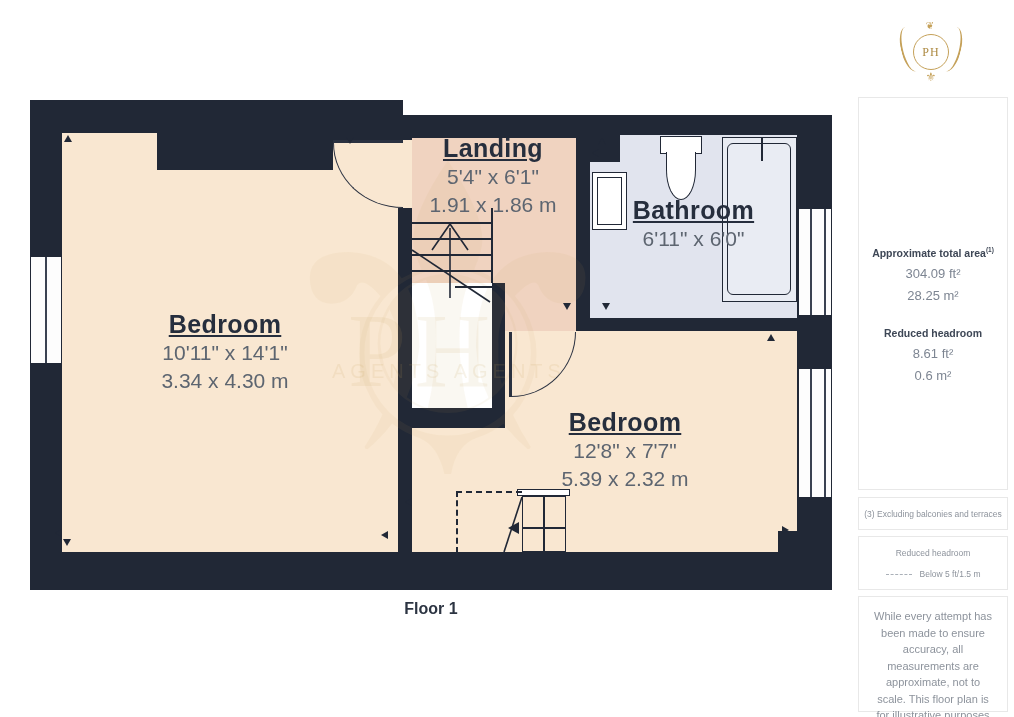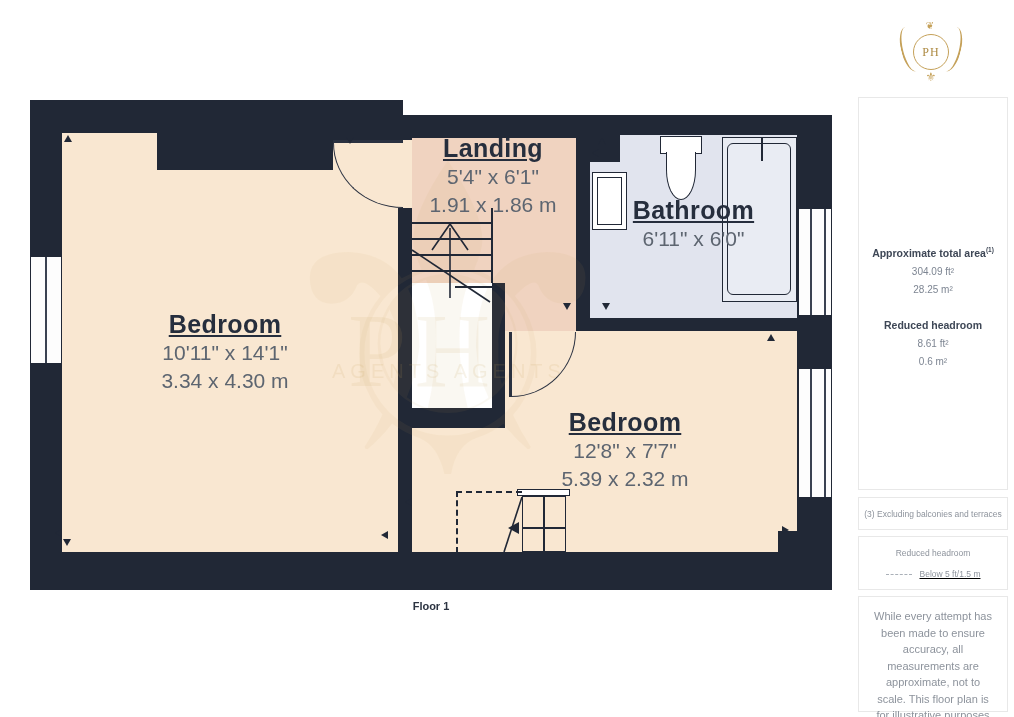--- a/index.html
+++ b/index.html
@@ -21,21 +21,21 @@
   .stage{position:relative;width:1014px;height:717px;background:#fff;}
   .abs{position:absolute;}
   .wall{background:var(--wall);}
   .fill-bed{background:var(--bed);}
   .fill-landing{background:var(--landing);}
   .fill-bath{background:var(--bath);}
   .room-label{position:absolute;text-align:center;z-index:6;}
   .room-name{font-size:25px;font-weight:700;color:var(--name);letter-spacing:.4px;text-decoration:underline;}
   .room-dim{font-size:21px;color:var(--dim);line-height:1.32;}
   .floor-label{position:absolute;left:398px;top:600px;width:66px;text-align:center;
-               font-size:11px;font-weight:700;color:#2c3442;z-index:6;}
+               font-size:16px;font-weight:700;color:#2c3442;z-index:6;}
   
   .wm{position:absolute;color:var(--gold);z-index:3;pointer-events:none;}
   .wm-fleur{left:255px;top:110px;font-size:430px;line-height:1;opacity:.07;}
   .wm-ph{left:348px;top:290px;font-family:"Liberation Serif",serif;font-size:105px;
          letter-spacing:8px;opacity:.10;}
   .wm-estate{left:332px;top:360px;font-size:20px;letter-spacing:5px;opacity:.13;}
   
   .window{position:absolute;background:#fdfdfd;border:1.5px solid var(--wall);
           box-sizing:border-box;z-index:4;}
   .pane{position:absolute;top:0;bottom:0;width:1.5px;background:#3a4252;}
@@ -64,23 +64,23 @@
            border-top:7px solid var(--wall);}
   .mk-left{border-top:4px solid transparent;border-bottom:4px solid transparent;
            border-right:7px solid var(--wall);}
   .mk-right{border-top:4px solid transparent;border-bottom:4px solid transparent;
             border-left:7px solid var(--wall);}
   
   .side-box{position:absolute;left:858px;width:150px;background:#fff;
             border:1px solid var(--line);box-sizing:border-box;z-index:6;}
   .side-title{font-size:10.5px;font-weight:700;color:var(--side-head);text-align:center;}
   .side-title sup{font-size:6.5px;}
-  .side-val{font-size:10px;color:var(--side-val);text-align:center;margin-top:7px;}
+  .side-val{font-size:13px;color:var(--side-val);text-align:center;margin-top:7px;}
   .side-note{font-size:8.5px;color:var(--side-sub);text-align:center;}
-  .legend-row{display:flex;align-items:center;justify-content:center;margin-top:11px;text-decoration:underline;}
+  .legend-row{display:flex;align-items:center;justify-content:center;margin-top:11px;}
   .legend-dash{width:26px;height:0;border-top:1.5px dashed #aab0b8;margin-right:8px;}
   .disc{font-size:11px;color:var(--side-sub);text-align:center;line-height:1.5;}
   
   .logo{position:absolute;left:898px;top:18px;width:66px;height:74px;z-index:6;}
   .logo-circle{position:absolute;left:15px;top:16px;width:34px;height:34px;
                border:1px solid var(--gold);border-radius:50%;display:flex;
                align-items:center;justify-content:center;
                font-family:"Liberation Serif",serif;font-size:12px;letter-spacing:1px;
                color:#ad8a42;}
   .laurel{position:absolute;width:20px;height:46px;border-radius:50%;box-sizing:border-box;}

